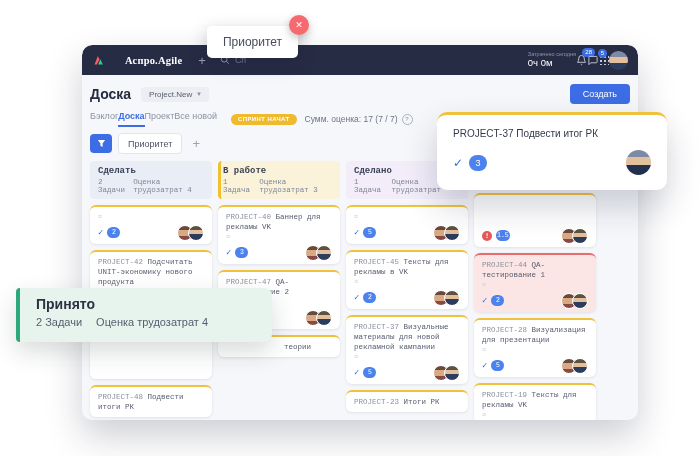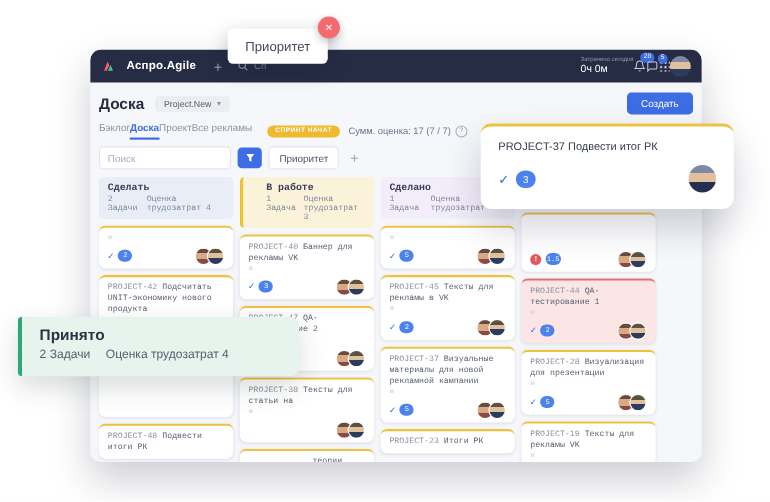--- a/index.html
+++ b/index.html
@@ -5,21 +5,21 @@
   html,body{margin:0;padding:0;background:#fff;}
   #canvas{position:relative;width:700px;height:456px;background:#fff;overflow:hidden;
           font-family:"Liberation Sans","DejaVu Sans",sans-serif;}
 
   
   .window{position:absolute;left:82px;top:45px;width:556px;height:375px;background:#f6f7fa;
           border-radius:10px;box-shadow:0 16px 36px rgba(28,34,60,.22);overflow:hidden;}
 
   .app-header{height:30px;background:#272c45;border-radius:10px 10px 0 0;display:flex;
               align-items:center;padding:0 10px;}
-  .logo{display:flex;align-items:center;gap:10px;}
+  .logo{display:flex;align-items:center;gap:20px;font-family:Liberation Serif, serif;}
   .app-name{color:#fff;font-size:10.5px;font-weight:700;letter-spacing:.2px;}
   .hdr-plus{color:#9ba1b6;font-size:13px;margin-left:16px;line-height:1;}
   .hdr-search{margin-left:14px;display:flex;align-items:center;gap:5px;}
   .hdr-search-text{color:#787e95;font-size:9px;}
   .hdr-right{margin-left:auto;display:flex;align-items:center;gap:0;}
   .tracker{line-height:1.15;}
   .tracker-label{font-size:5.5px;color:#8e94ab;}
   .tracker-value{font-size:9.5px;color:#fff;}
   .icon-wrap{position:relative;display:flex;}
   .hdr-badge{position:absolute;top:-6px;right:-8px;background:#3d6de5;color:#fff;font-size:6px;
@@ -54,21 +54,21 @@
               align-items:center;justify-content:center;}
   .chip{height:19px;background:#fff;border:1px solid #e2e5ec;border-radius:4px;padding:0 9px;
         font-size:9px;color:#4c5364;display:flex;align-items:center;}
   .add-filter{font-size:13px;color:#9aa1b2;margin-left:4px;}
 
   
   .board{display:flex;gap:6px;padding:7px 8px 0;align-items:flex-start;}
   .column{width:122px;flex:none;font-family:Liberation Mono, monospace;}
   .col-header{border-radius:4px;padding:5px 8px;}
   .col-blue  .col-header{background:#e9eef6;}
-  .col-yellow .col-header{background:#faf3da;border-left:3px solid #efc12f;padding-left:21px;}
+  .col-yellow .col-header{background:#faf3da;border-left:3px solid #efc12f;padding-left:2px;}
   .col-purple .col-header{background:#f2edf8;}
   .col-plain .col-header{background:#eef0f4;min-height:16px;}
   .col-name{font-size:9px;font-weight:700;color:#3b4156;}
   .col-meta{font-size:7.5px;color:#80869a;margin-top:2px;display:flex;gap:7px;}
   .card{background:#fff;border-radius:6px;border-top:2px solid #f0c23c;
         box-shadow:0 1px 3px rgba(34,40,60,.10);padding:5px 8px 5px;margin-top:6px;}
   .card.danger{background:#fbe5e5;border-top-color:#e96b6b;}
   .card.placeholder{min-height:42px;}
   .card.top-cut{padding-top:28px;}
   .card.peek .card-title{padding-left:58px;}
@@ -164,28 +164,27 @@
           <span>Project.New</span>
           <span class="chevron">▾</span>
         </span>
         <button class="create-btn">Создать</button>
       </div>
       <div class="row2">
         <nav class="tabs">
             <span class="tab">Бэклог</span>
             <span class="tab active">Доска</span>
             <span class="tab">Проект</span>
-            <span class="tab">Все рекламы</span>
+            <span class="tab">Все новой</span>
           </nav>
         <span class="sprint-badge">СПРИНТ НАЧАТ</span>
         <span class="summary">Сумм. оценка: 17 (7 / 7)</span>
         <span class="help-ic">?</span>
       </div>
       <div class="row3">
-        <input class="search-input" placeholder="Поиск" style="">
         <button class="filter-btn">
           <svg width="9" height="9" viewBox="0 0 10 10">
               <path d="M1 1h8L6.2 5v4L3.8 7.6V5z" fill="#fff"></path>
             </svg>
         </button>
         <span class="chip">Приоритет</span>
         <span class="add-filter">+</span>
       </div>
     </div>
 
@@ -254,30 +253,20 @@
               <div class="desc-icon">≡</div>
               <div class="card-footer">
                 <span class="check">✓</span>
                 <span class="badge-est">3</span>
                 <span class="avatars">
                   <span class="av a1"></span>
                   <span class="av a2"></span>
                 </span>
               </div>
             </article>
-            <article class="card">
-              <div class="card-title"><span class="card-code">PROJECT-38 </span>Тексты для статьи на</div>
-              <div class="desc-icon">≡</div>
-              <div class="card-footer">
-                <span class="avatars">
-                  <span class="av a1"></span>
-                  <span class="av a2"></span>
-                </span>
-              </div>
-            </article>
             <article class="card peek">
               <div class="card-title">теории</div>
             </article>
           </div>
         </div>
         <div class="column col-purple">
           <div class="col-header">
             <div class="col-name">Сделано</div>
             <div class="col-meta">
               <span>1 Задача</span>

